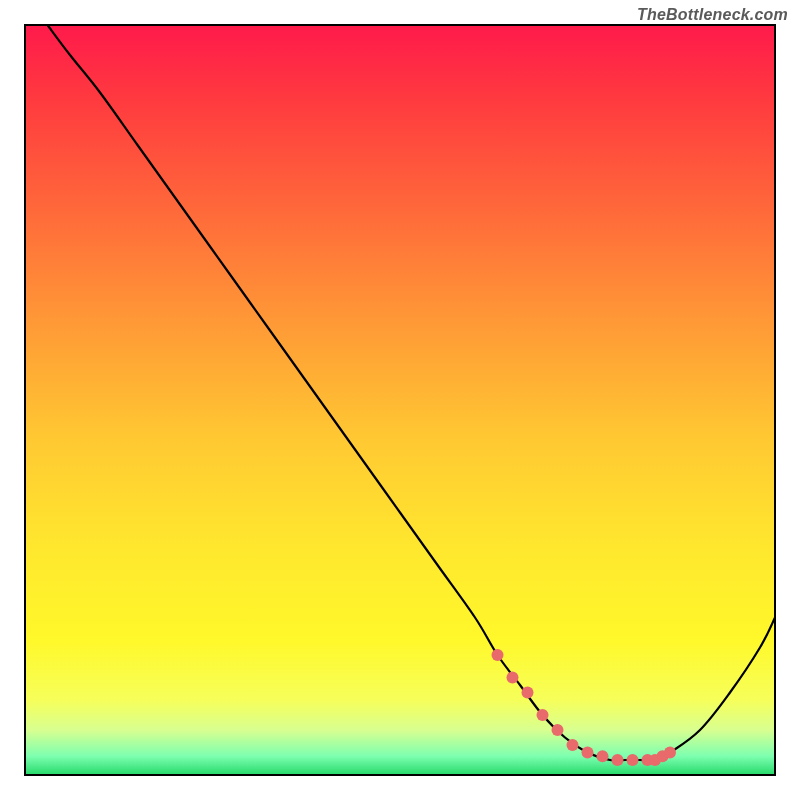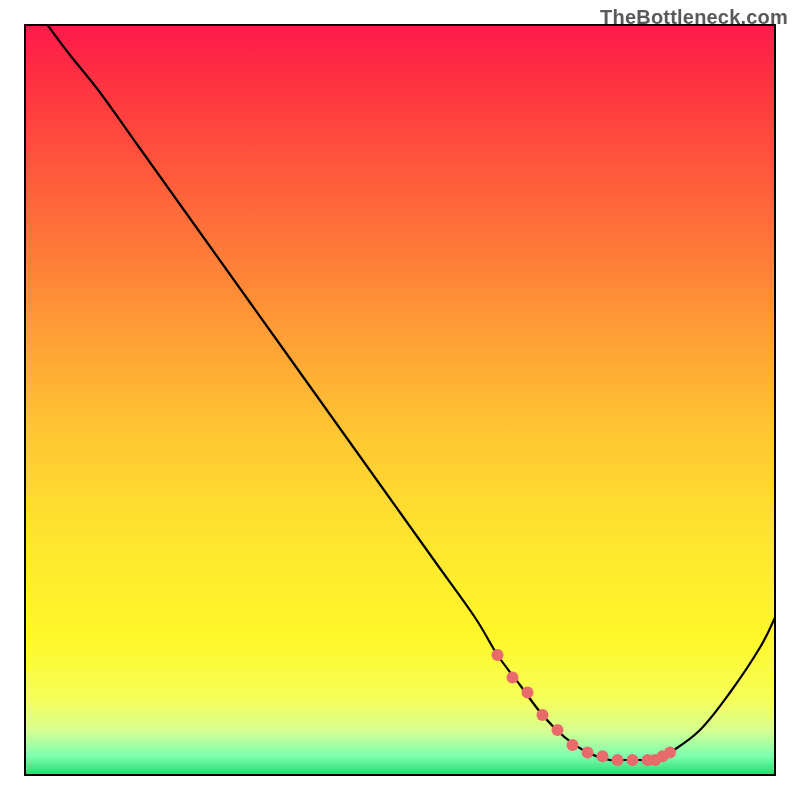--- a/index.html
+++ b/index.html
@@ -13,25 +13,26 @@
   }
   .chart-container {
     position: relative;
     width: 800px;
     height: 800px;
   }
   .watermark {
     position: absolute;
     top: 6px;
     right: 12px;
-    font-size: 20px;
+    font-size: 16px;
     font-weight: bold;
     color: #5a5a5a;
     z-index: 10;
     letter-spacing: 0.2px;
+    font-style: italic;
   }
   svg {
     display: block;
   }
 </style>
 </head>
 <body>
 
 <div class="chart-container">
   <div class="watermark">TheBottleneck.com</div>

